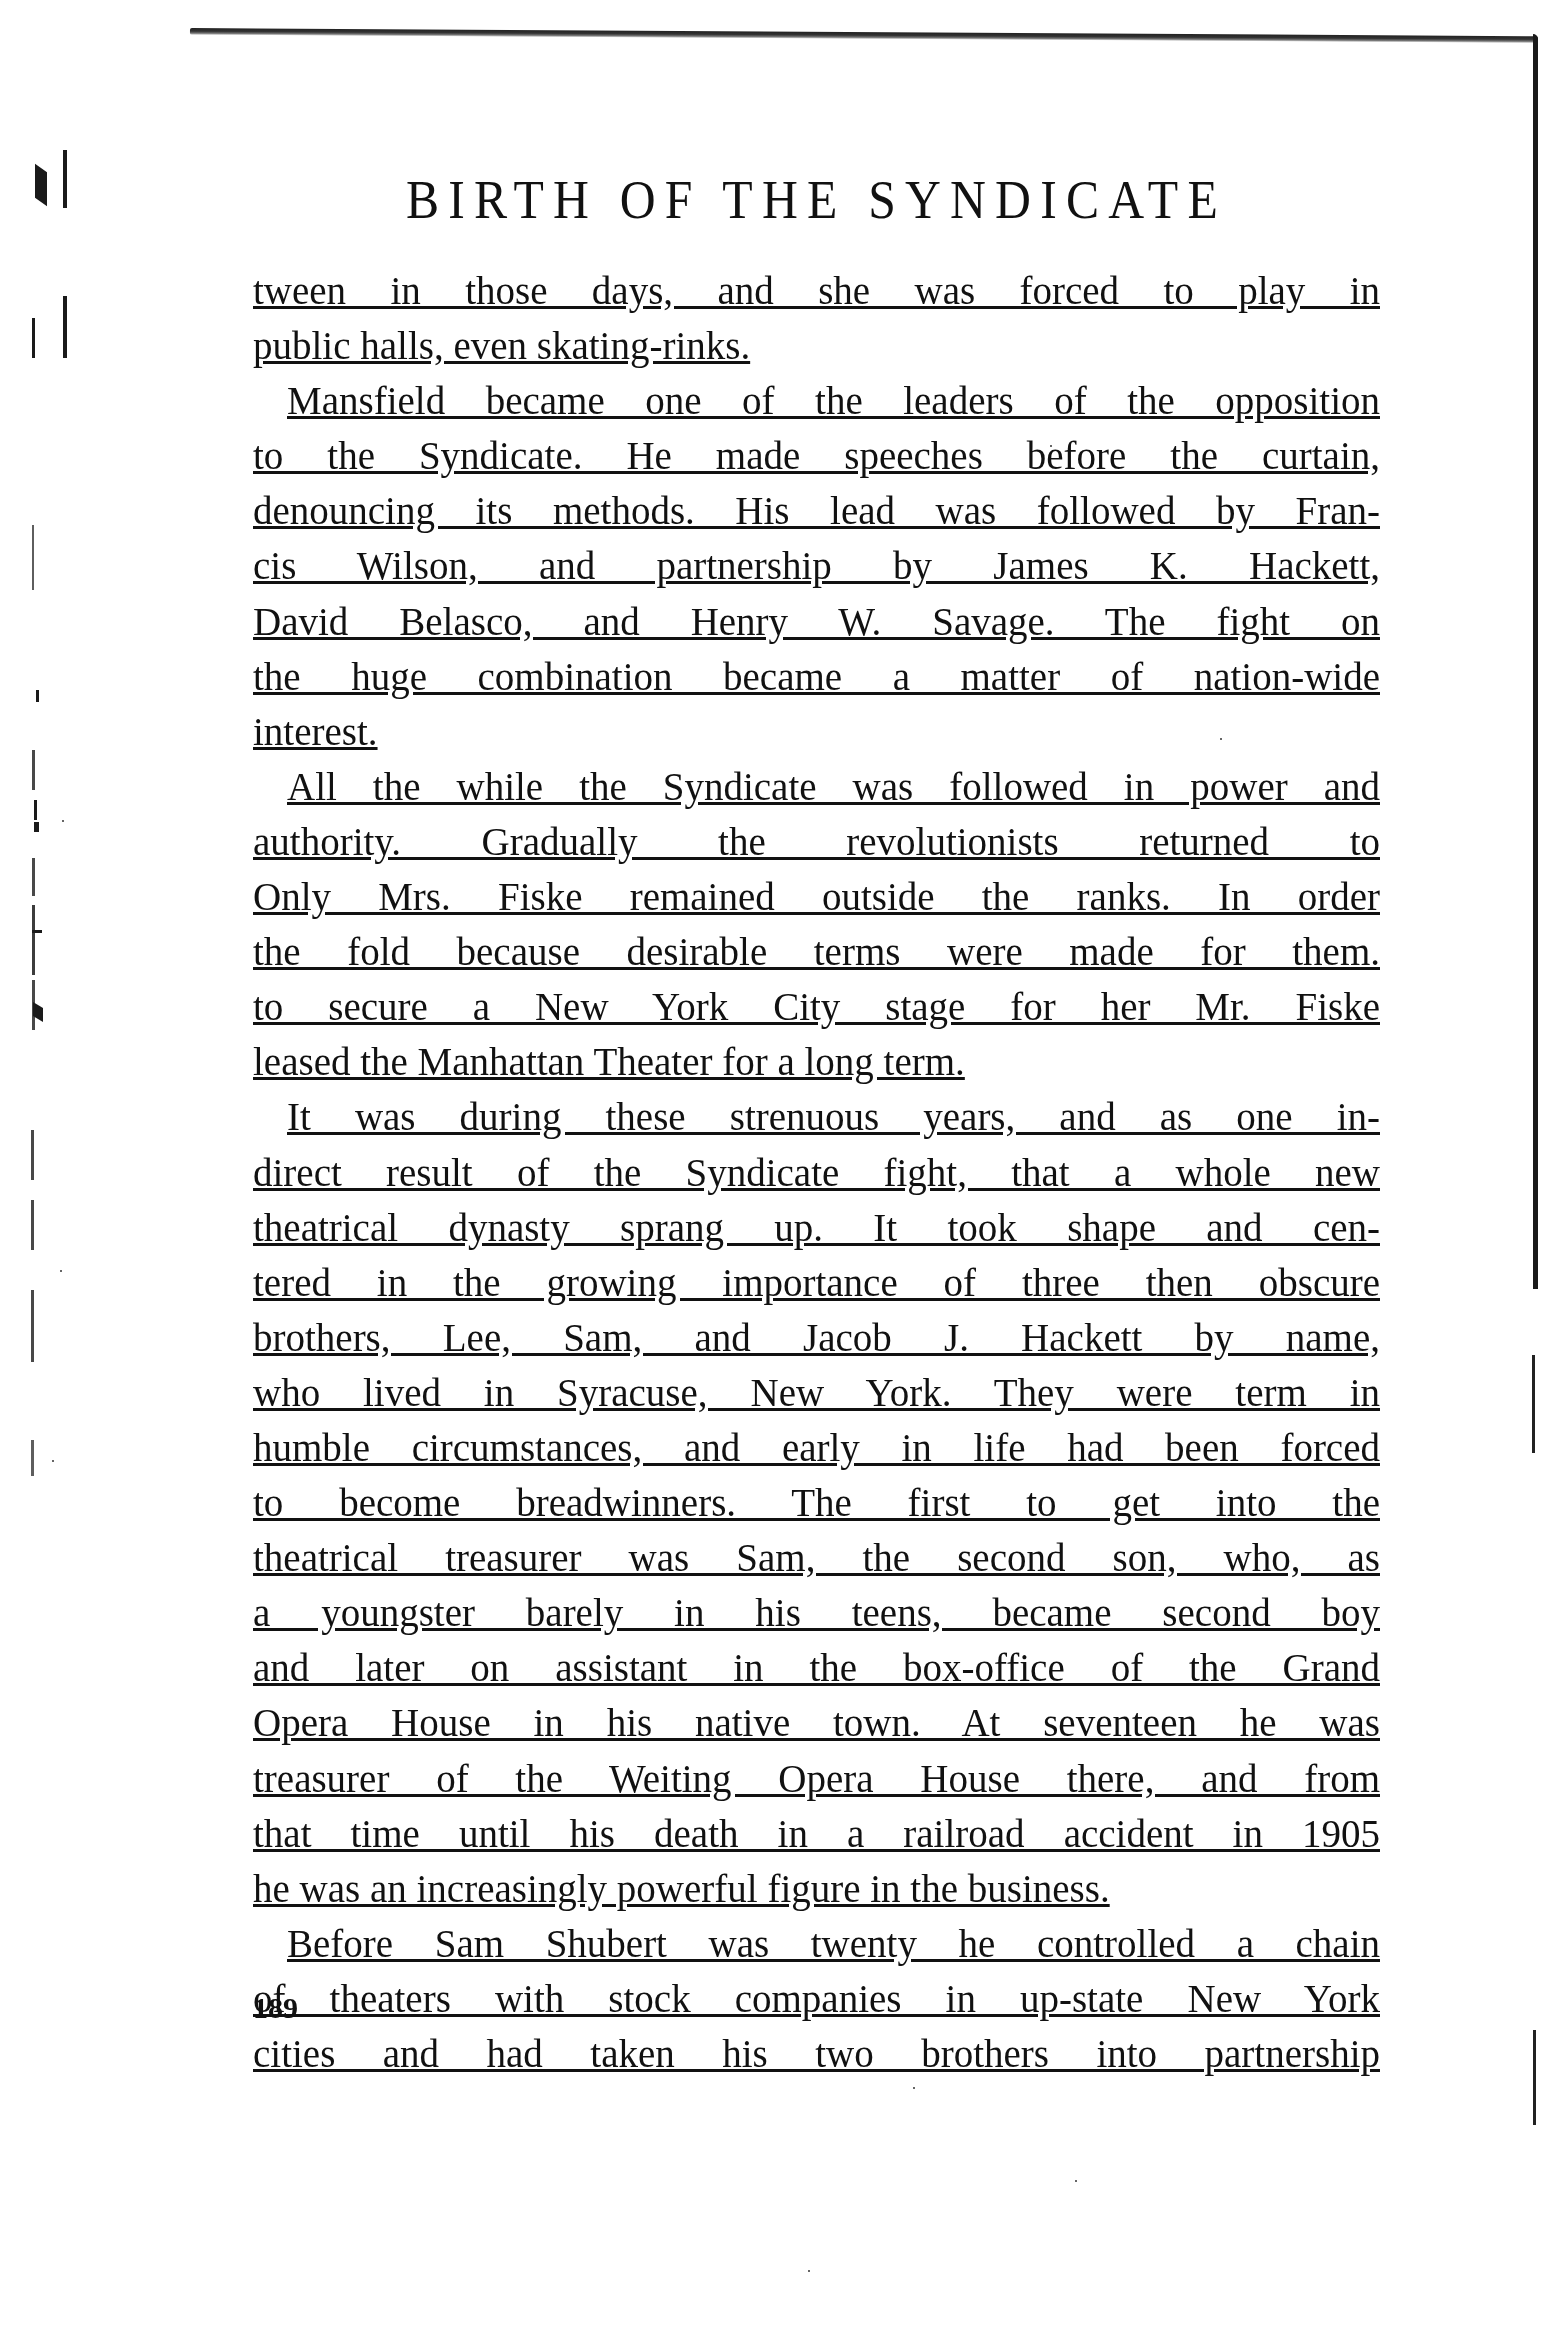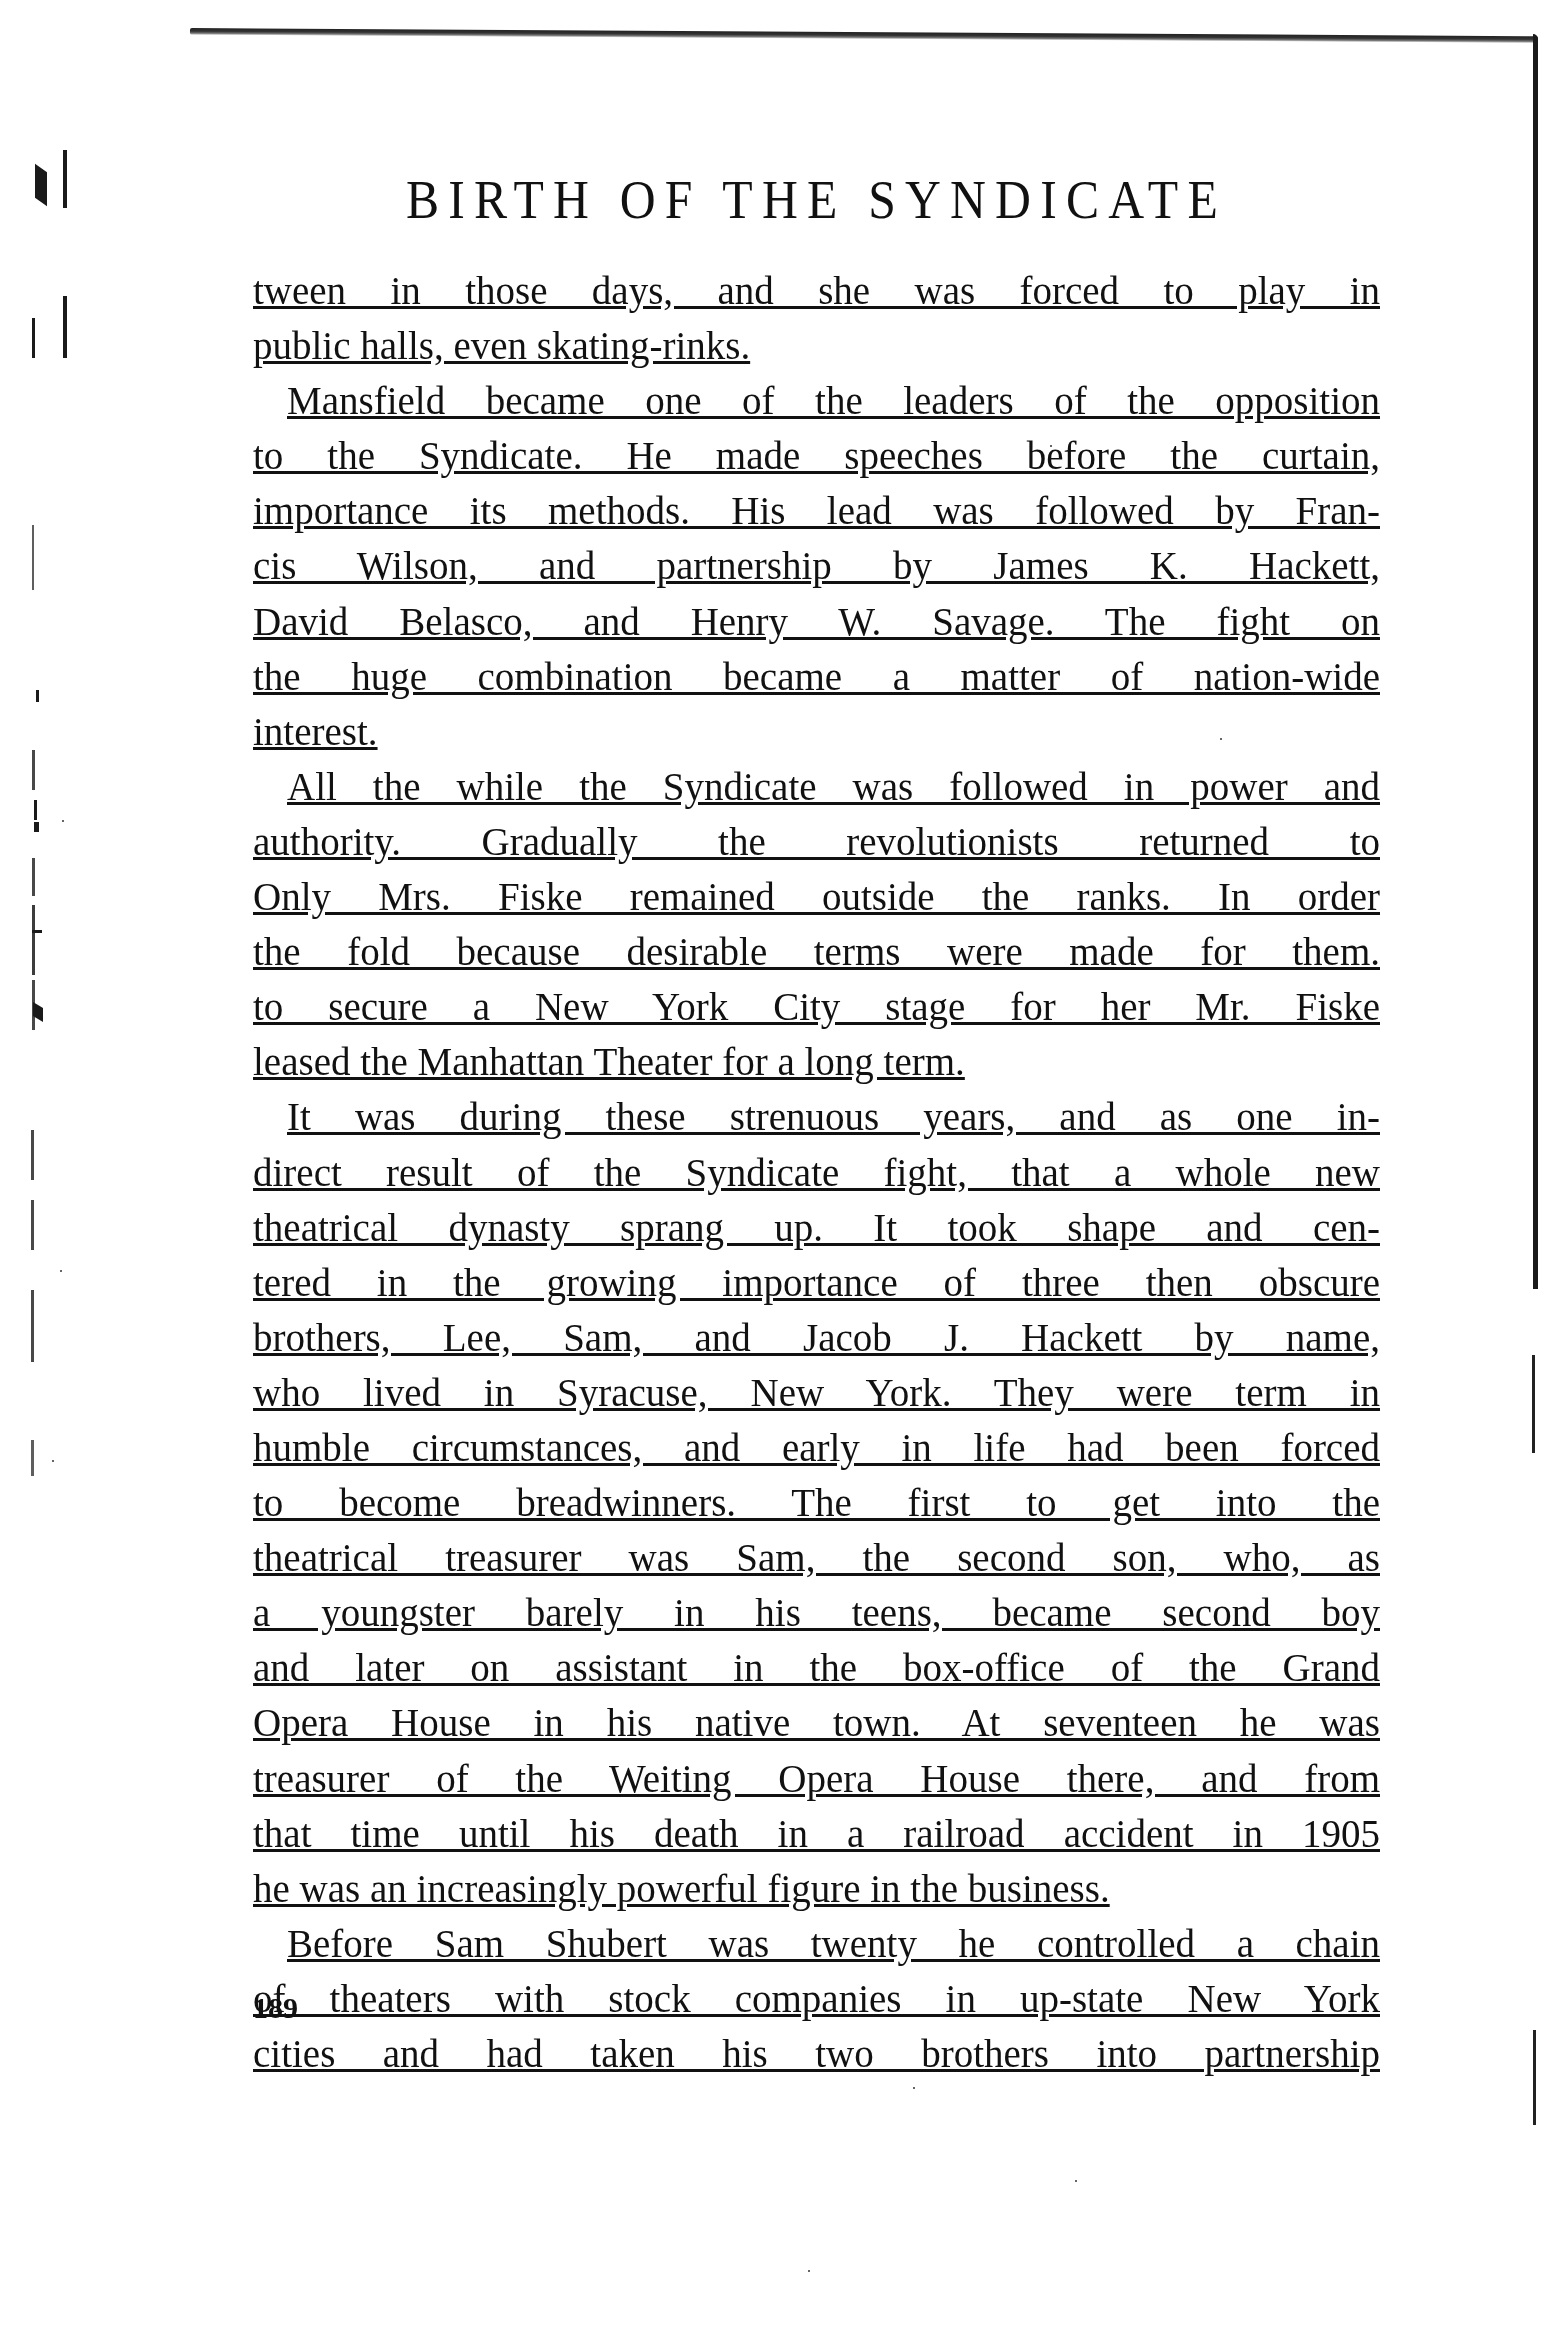--- a/index.html
+++ b/index.html
@@ -155,21 +155,21 @@
 <h1 class="running-head">BIRTH OF THE SYNDICATE</h1>
 
 <div class="body-text" id="body-text">
     <p class="para">
       <span class="line">tween in those days, and she was forced to play in</span>
       <span class="line last">public halls, even skating-rinks.</span>
     </p>
     <p class="para">
       <span class="line indent">Mansfield became one of the leaders of the opposition</span>
       <span class="line">to the Syndicate.  He made speeches before the curtain,</span>
-      <span class="line">importance its methods.  His lead was followed by Fran-</span>
+      <span class="line">denouncing its methods.  His lead was followed by Fran-</span>
       <span class="line">cis Wilson, and partnership by James K. Hackett,</span>
       <span class="line">David Belasco, and Henry W. Savage.  The fight on</span>
       <span class="line">the huge combination became a matter of nation-wide</span>
       <span class="line last">interest.</span>
     </p>
     <p class="para">
       <span class="line indent">All the while the Syndicate was followed in power and</span>
       <span class="line">authority.  Gradually the revolutionists returned to</span>
       <span class="line">Only Mrs. Fiske remained outside the ranks.  In order</span>
       <span class="line">the fold because desirable terms were made for them.</span>

